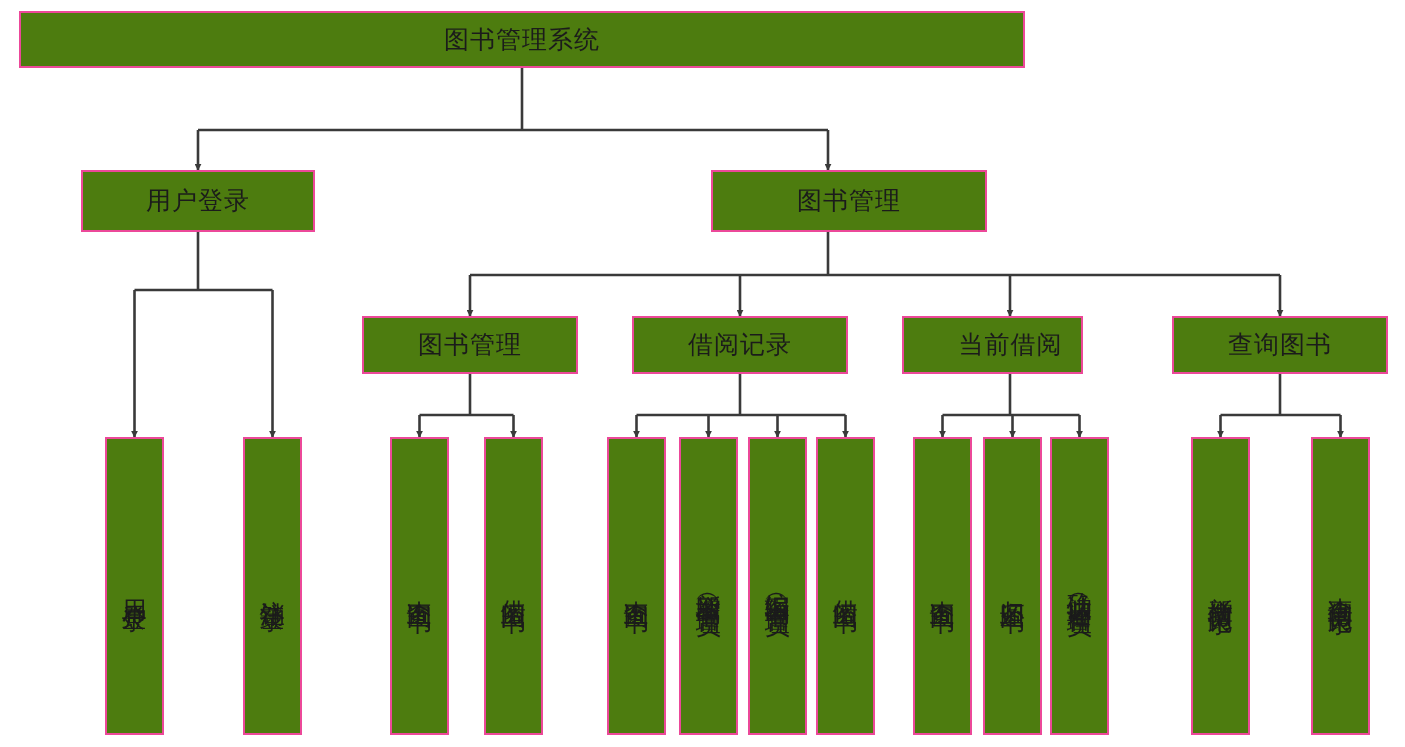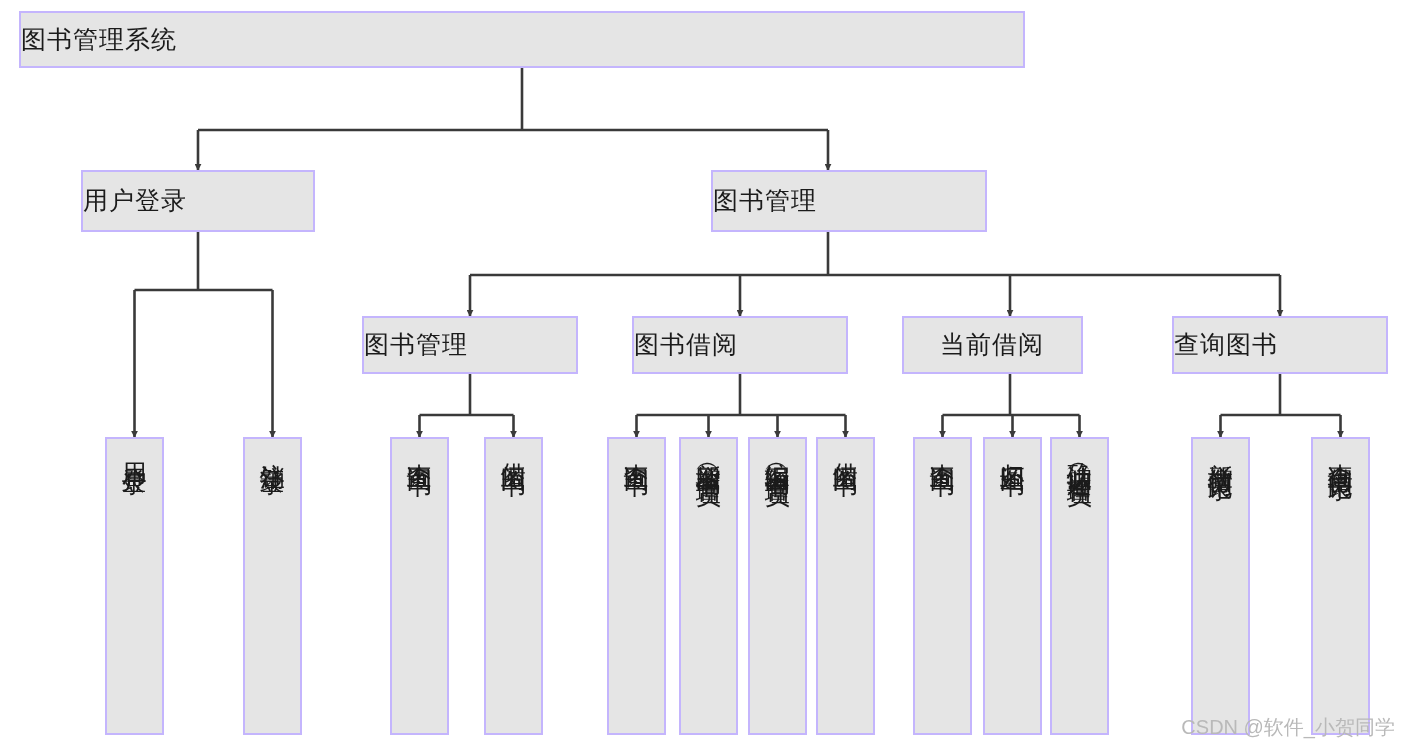--- a/index.html
+++ b/index.html
@@ -19,25 +19,25 @@
     position: absolute;
     left: 0;
     top: 0;
     width: 1405px;
     height: 747px;
     pointer-events: none;
   }
   .node {
     position: absolute;
     box-sizing: border-box;
-    border: 2px solid #c4b5fd;
-    background: #e5e5e5;
+    border: 2px solid #ec4899;
+    background: #4d7c0f;
     display: flex;
     align-items: center;
-    justify-content: flex-start;
+    justify-content: center;
     color: #1b1b1b;
     z-index: 2;
   }
   .node.horiz {
     font-size: 25px;
     letter-spacing: 1px;
     line-height: 1.1;
   }
   .node.vert {
     writing-mode: vertical-rl;
@@ -117,21 +117,21 @@
       <div class="node horiz" style="left: 81px; top: 170px; width: 234px; height: 62px;">
         <span>用户登录</span>
       </div>
       <div class="node horiz" style="left: 711px; top: 170px; width: 276px; height: 62px;">
         <span>图书管理</span>
       </div>
       <div class="node horiz" style="left: 362px; top: 316px; width: 216px; height: 58px;">
         <span>图书管理</span>
       </div>
       <div class="node horiz" style="left: 632px; top: 316px; width: 216px; height: 58px;">
-        <span>图书借阅</span>
+        <span>借阅记录</span>
       </div>
       <div class="node horiz" style="left: 902px; top: 316px; width: 181px; height: 58px; padding-left: 36px;">
         <span>当前借阅</span>
       </div>
       <div class="node horiz" style="left: 1172px; top: 316px; width: 216px; height: 58px;">
         <span>查询图书</span>
       </div>
       <div class="node vert" style="left: 105px; top: 437px; width: 59px; height: 298px;">
         <span>用户登录</span>
       </div>
@@ -166,15 +166,14 @@
         <span>确认归还（管理员）</span>
       </div>
       <div class="node vert" style="left: 1191px; top: 437px; width: 59px; height: 298px;">
         <span>新增借阅记录</span>
       </div>
       <div class="node vert" style="left: 1311px; top: 437px; width: 59px; height: 298px;">
         <span>查询借阅记录</span>
       </div>
     </div>
 
-  <div id="watermark">CSDN @软件_小贺同学</div>
 
 </div>
 
 </body></html>

